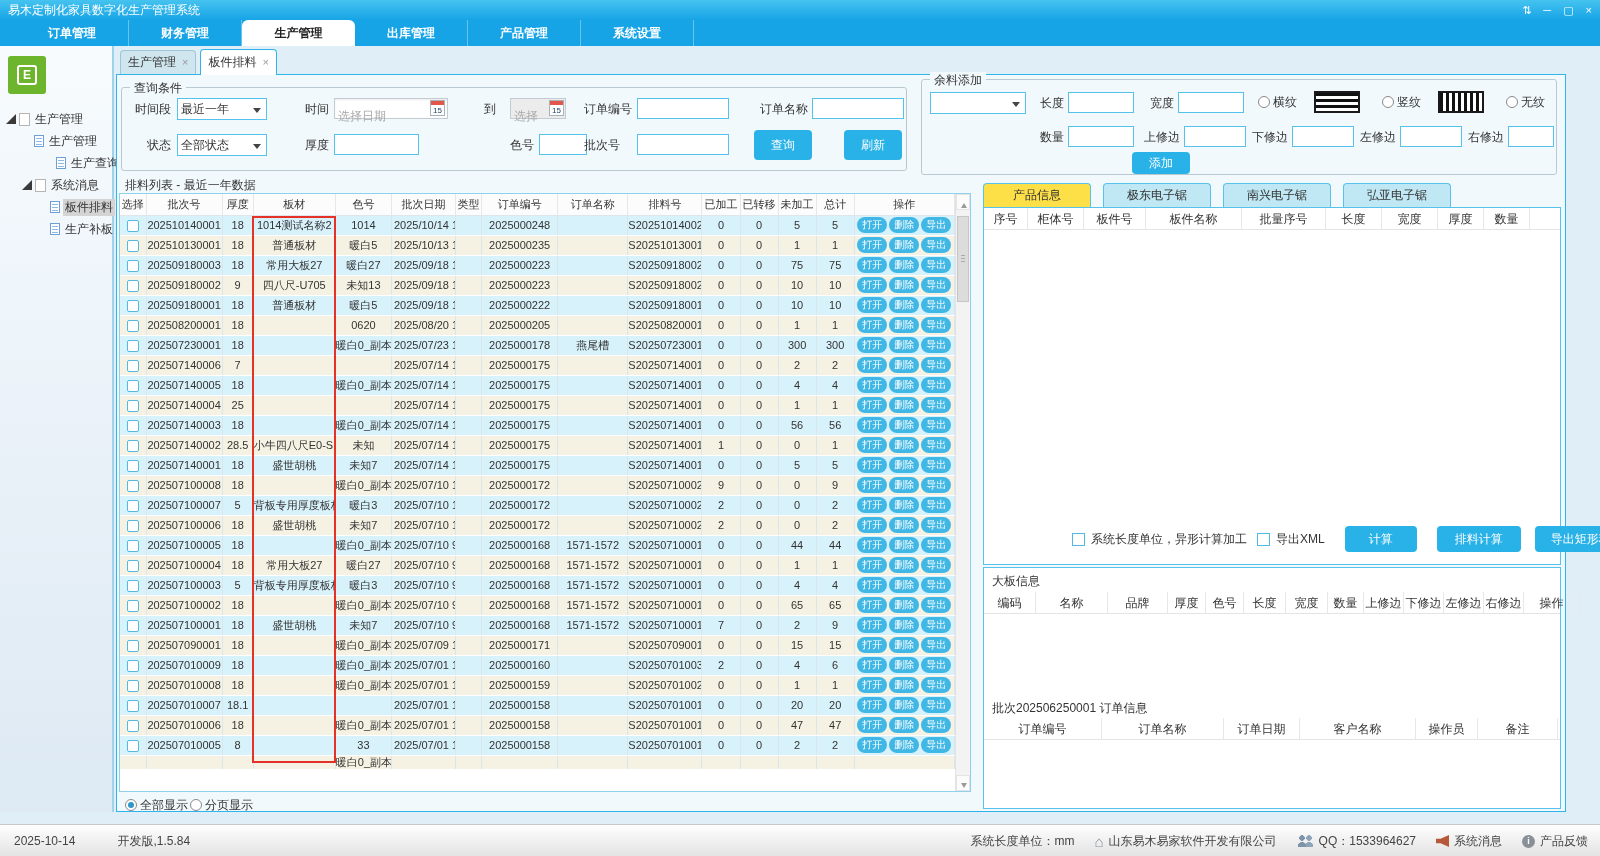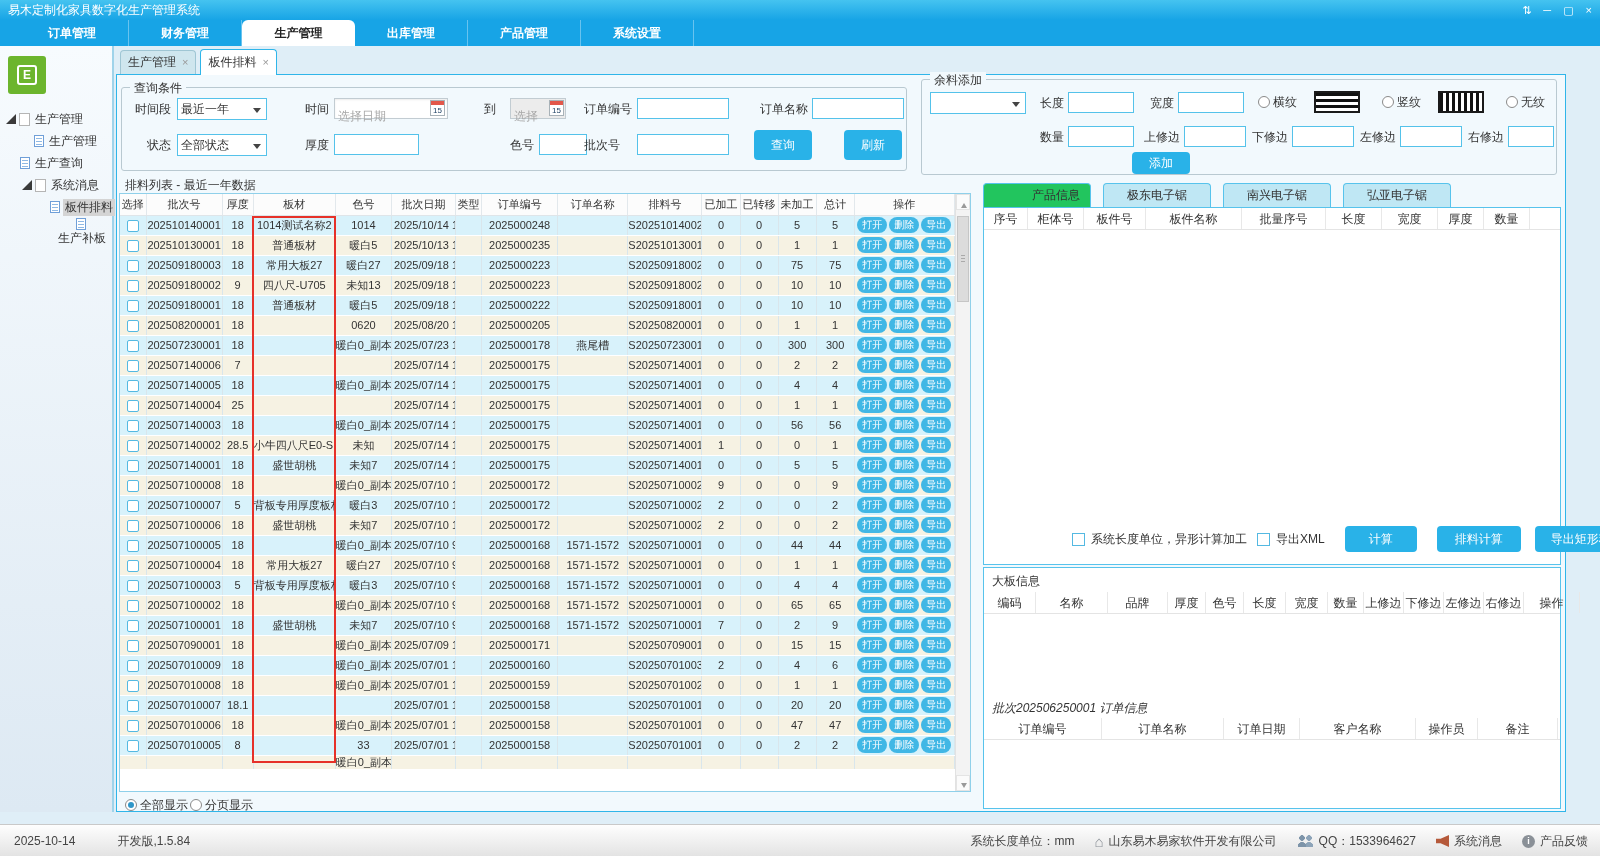--- a/index.html
+++ b/index.html
@@ -98,32 +98,32 @@
 .sb-thumb::after { content:""; position:absolute; left:3px; right:3px; top:38px; height:8px;
   background:repeating-linear-gradient(#aaa 0 1px,transparent 1px 3px); }
 .disp-radios { position:absolute; left:8px; top:722px; }
 .disp-radios .opt { margin-right:2px; }
 
 
 .ppanel { position:absolute; left:866px; top:108px; width:578px; height:382px; }
 .ptabs { height:24px; white-space:nowrap; }
 .ptab { display:inline-block; min-width:108px; padding:0 10px; height:24px; line-height:23px; text-align:center;
   border:1px solid #57c3ec; border-bottom:none; border-radius:4px 4px 0 0; background:#bfe7f4; margin-right:12px; cursor:pointer; }
-.ptab.active { background:#22c55e; position:relative; z-index:2;text-align:right; }
+.ptab.active { background:#fde047; position:relative; z-index:2; }
 .pbody { position:absolute; left:0; top:24px; right:0; bottom:0; background:#fff; border:1px solid #57c3ec; }
 .hrow { display:flex; height:22px; border-bottom:1px solid #e4e4e4; }
 .hrow .hc { border-right:1px solid #e8e8e8; text-align:center; line-height:22px; overflow:hidden; white-space:nowrap; flex:none; }
 .pcontrols { position:absolute; left:88px; bottom:12px; display:flex; align-items:center; gap:6px; white-space:nowrap; }
 .cbox { width:13px; height:13px; border:1px solid #54b9e2; background:#fff; display:inline-block; vertical-align:-2px; cursor:pointer; }
 .btn2 { background:#29b2e8; color:#fff; border:none; border-radius:4px; height:26px; font-size:12px; cursor:pointer; font-family:inherit; }
 
 .bpanel { position:absolute; left:866px; top:492px; width:578px; height:242px; border:1px solid #57c3ec; background:#fff; }
 .bp-label { position:absolute; left:8px; top:5px; }
 .bhead { position:absolute; left:0; right:0; top:24px; }
-.order-label { position:absolute; left:8px; top:132px;font-style:italic; }
+.order-label { position:absolute; left:8px; top:132px; }
 .ohead { position:absolute; left:0; right:0; top:150px; }
 .orow { position:absolute; left:0; right:0; top:173px; display:flex; height:22px; background:#d8f2fb; border-bottom:1px solid #e4e4e4; }
 .orow .hc { border-right:1px solid #e8e8e8; }
 
 
 .statusbar { position:absolute; left:0; top:824px; width:1600px; height:32px;
   background:linear-gradient(#fefefe,#e3e3e3); border-top:1px solid #c9c9c9; color:#444; }
 .sb-left { position:absolute; left:14px; top:0; height:32px; display:flex; align-items:center; gap:42px; }
 .sb-right { position:absolute; right:12px; top:0; height:32px; display:flex; align-items:center; gap:20px; }
 .sb-item { display:flex; align-items:center; gap:5px; }
@@ -159,34 +159,34 @@
   <div class="tree" id="tree">
       <div class="tree-row" style="padding-left: 6px;">
         <span class="expander"></span>
         <span class="icon-page"></span>
         <span class="tree-label">生产管理</span>
       </div>
       <div class="tree-row" style="padding-left: 34px;">
         <span class="icon-doc"></span>
         <span class="tree-label">生产管理</span>
       </div>
-      <div class="tree-row" style="padding-left: 20px;">
+      <div class="tree-row" style="padding-left: 20px; margin-left: 36px;">
         <span class="icon-doc"></span>
         <span class="tree-label">生产查询</span>
       </div>
       <div class="tree-row" style="padding-left: 22px;">
         <span class="expander"></span>
         <span class="icon-page"></span>
         <span class="tree-label">系统消息</span>
       </div>
       <div class="tree-row selected" style="padding-left: 50px;">
         <span class="icon-doc"></span>
         <span class="tree-label">板件排料</span>
       </div>
-      <div class="tree-row" style="padding-left: 50px; flex-direction: column;">
+      <div class="tree-row" style="padding-left: 50px;">
         <span class="icon-doc"></span>
         <span class="tree-label">生产补板</span>
       </div>
     </div>
 </div>
 
 <div class="main">
   <div class="doc-tabs" id="doc-tabs"><div class="doc-tab"><span>生产管理</span><span class="tab-close">×</span></div><div class="doc-tab active"><span>板件排料</span><span class="tab-close">×</span></div></div>
 
   <div class="content">

